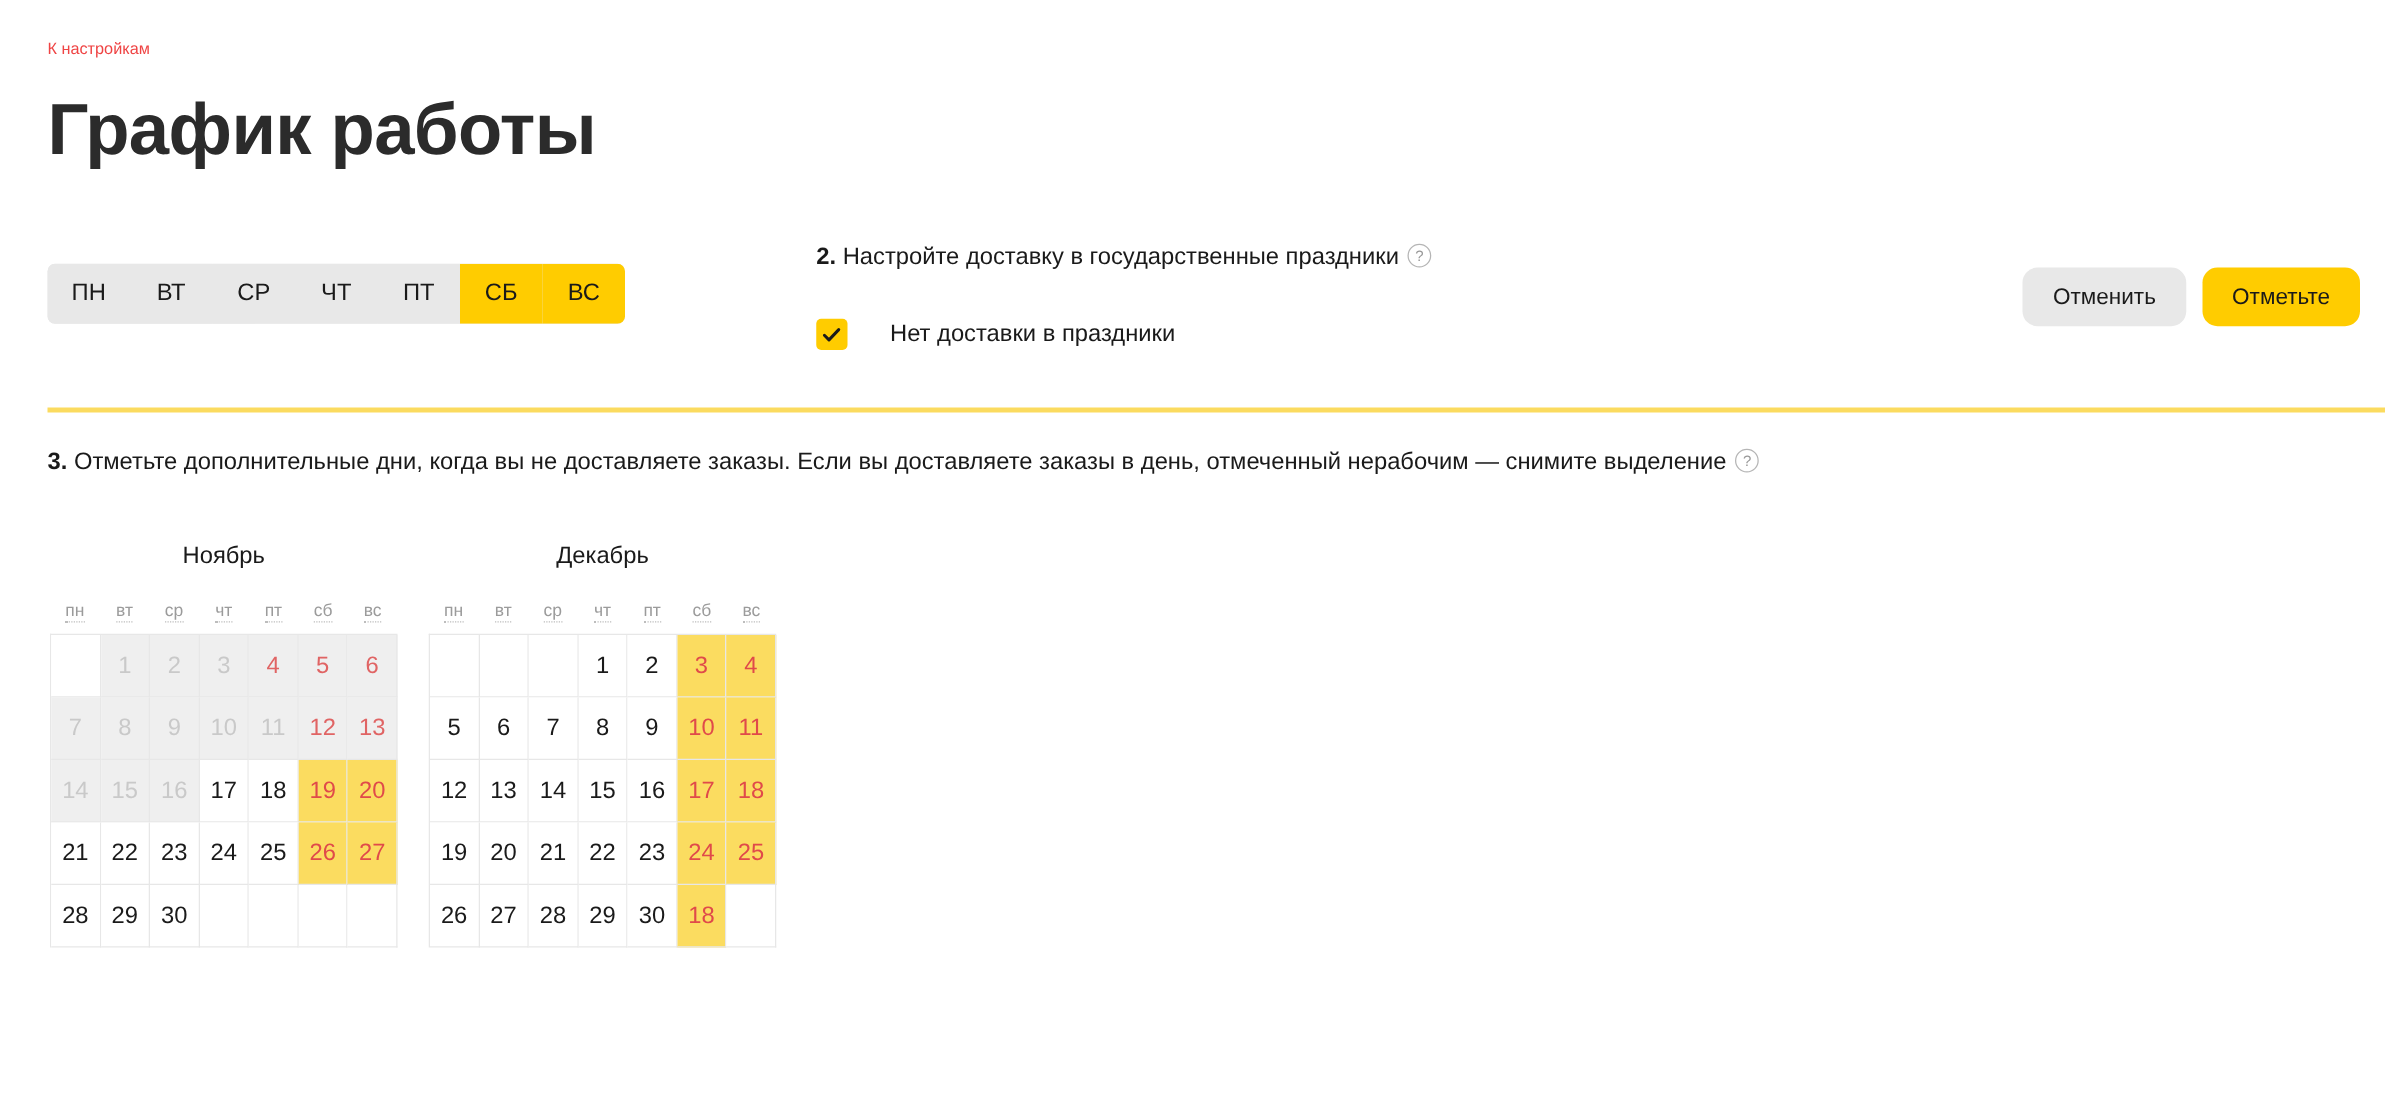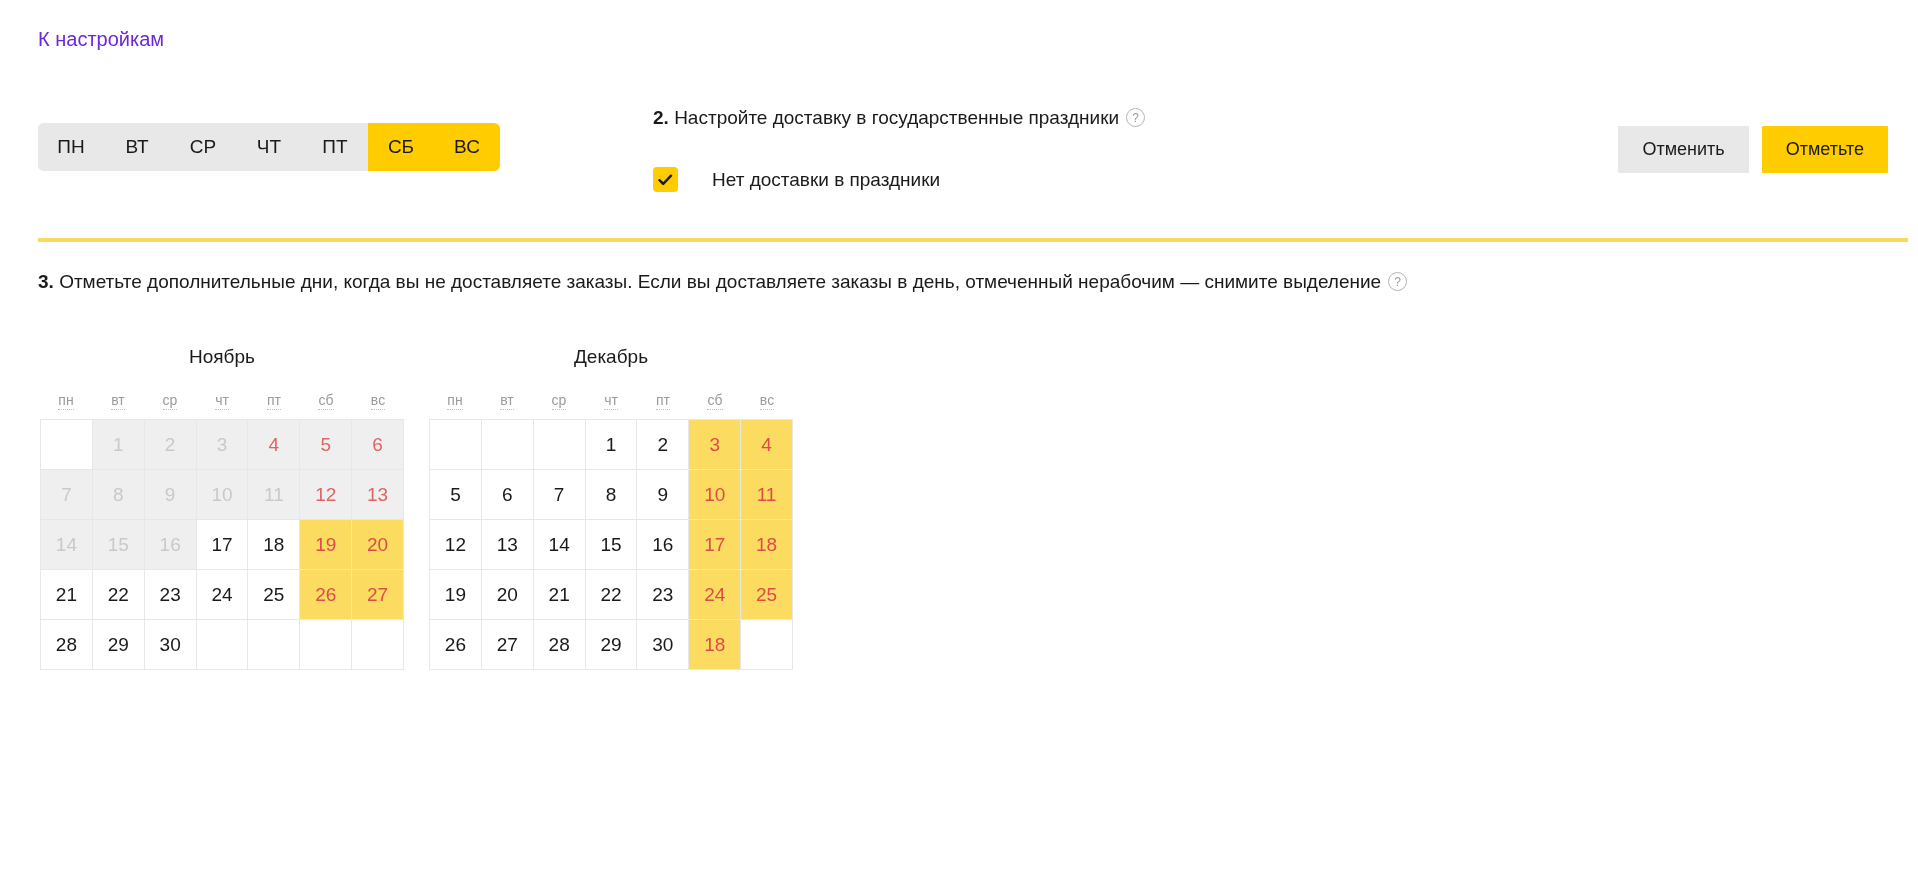--- a/index.html
+++ b/index.html
@@ -22,23 +22,23 @@
     width: 1918px;
     height: 878px;
     box-sizing: border-box;
     padding: 0 0 0 38px;
   }
 
   
   .back-link {
     display: inline-block;
     margin-top: 28px;
-    font-size: 20px;
+    font-size: 13px;
     line-height: 22px;
-    color: #6d28d9;
+    color: #ef4444;
     text-decoration: none;
     cursor: pointer;
   }
 
   
   .page-title {
     margin: 20px 0 0 0;
     font-size: 58px;
     line-height: 68px;
     font-weight: bold;
@@ -142,21 +142,21 @@
     position: absolute;
     right: 30px;
     top: 32px;
     display: flex;
     gap: 13px;
   }
   .btn {
     height: 47px;
     padding: 0 24px;
     border: 0;
-    border-radius: 1px;
+    border-radius: 12px;
     font-size: 18px;
     font-family: inherit;
     color: #1a1a1a;
     cursor: pointer;
     white-space: nowrap;
   }
   .btn-secondary { background: #e8e8e8; }
   .btn-primary   { background: #ffcc00; }
 
   
@@ -176,21 +176,21 @@
     white-space: nowrap;
   }
 
   
   .calendars {
     margin-top: 52px;
     margin-left: 2px;
     display: flex;
     gap: 25px;
   }
-  .calendar { width: 364px; }
+  .calendar { width: 278px; }
   .cal-title {
     text-align: center;
     font-size: 19px;
     color: #1a1a1a;
     margin-bottom: 24px;
   }
   .cal-head {
     display: grid;
     grid-template-columns: repeat(7, 1fr);
     margin-bottom: 9px;
@@ -228,20 +228,21 @@
   .cell.past-weekend { background: #efefef; color: #e06464; cursor: default; }
   .cell.selected     { background: #fbdc60; color: #e04a4a; }
 </style>
 </head>
 <body>
 
 <div class="page">
 
   <a class="back-link" href="#">К настройкам</a>
 
+  <h1 class="page-title">График работы</h1>
 
   <div class="steps-row">
 
     <div class="col-weekdays">
       <div class="weekday-group">
           <div class="weekday-btn">ПН</div>
           <div class="weekday-btn">ВТ</div>
           <div class="weekday-btn">СР</div>
           <div class="weekday-btn">ЧТ</div>
           <div class="weekday-btn">ПТ</div>

